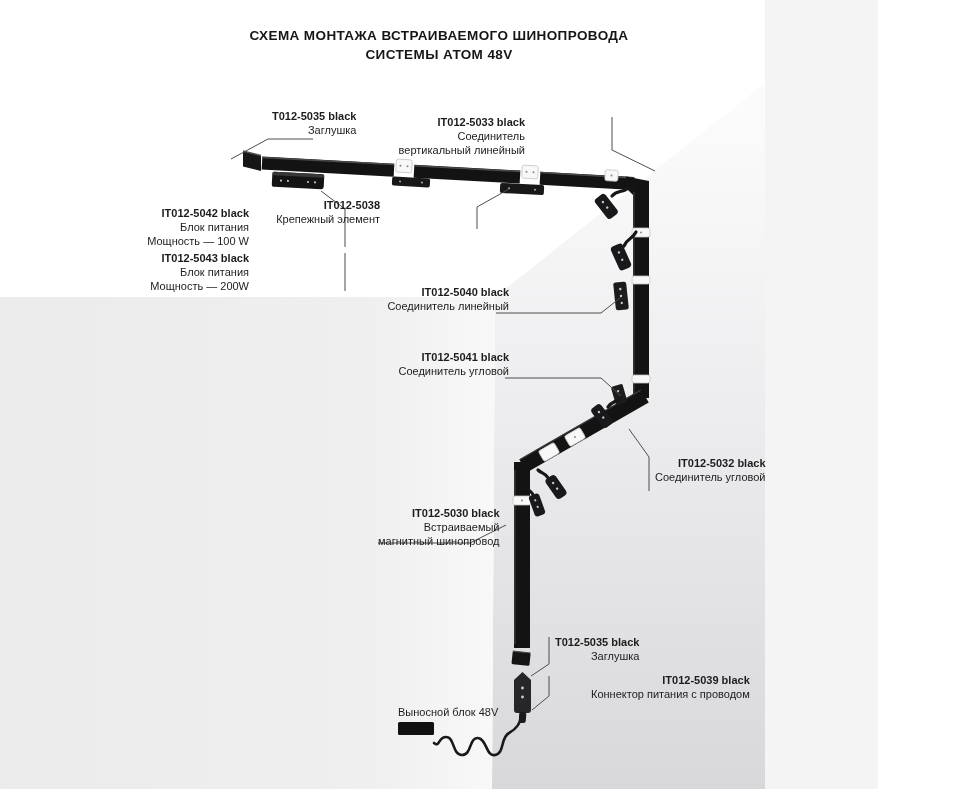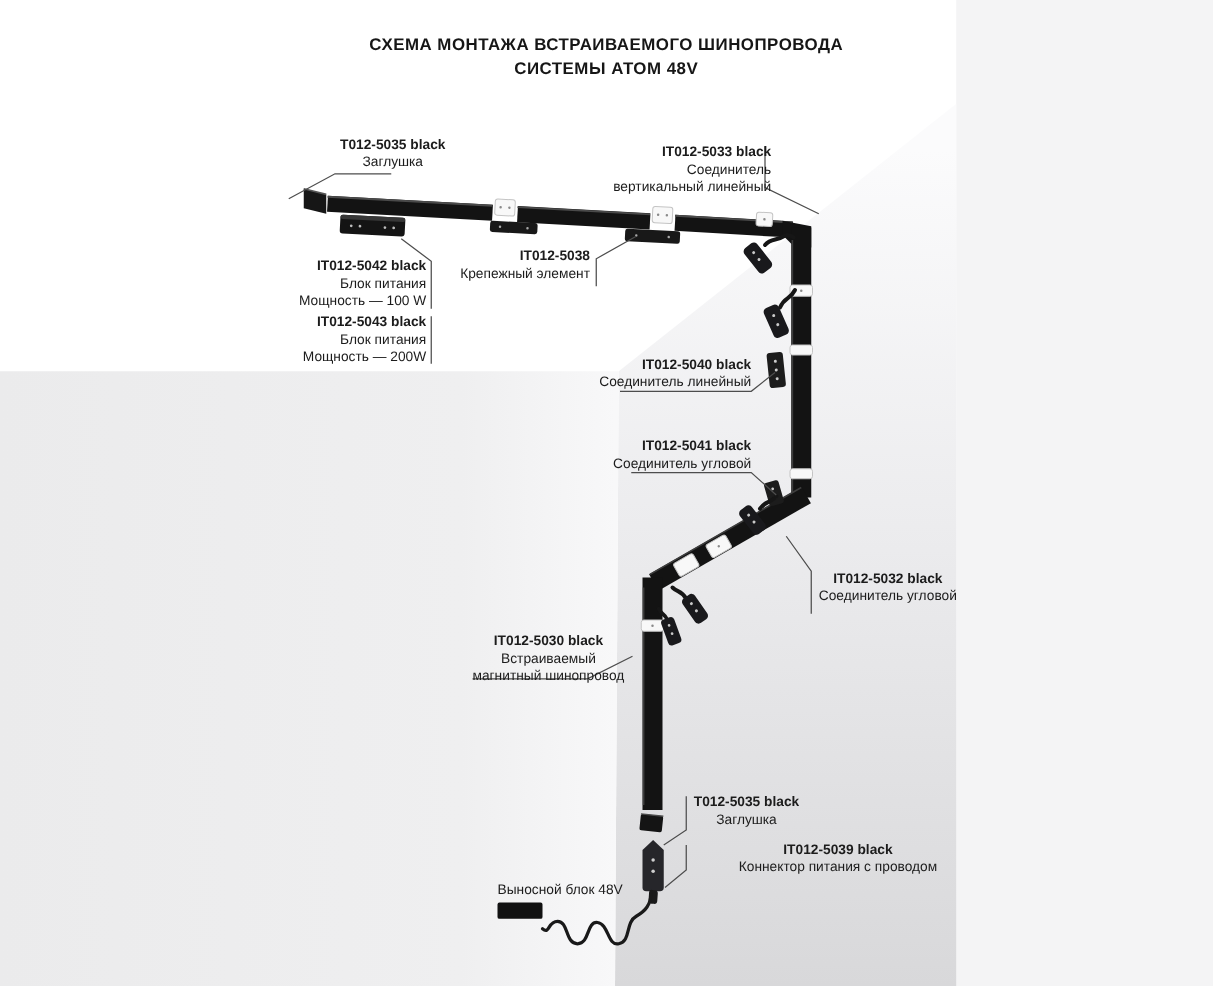--- a/index.html
+++ b/index.html
@@ -1,28 +1,28 @@
 <!DOCTYPE html>
 <html><head>
 <meta charset="utf-8">
 <style>
   html,body{margin:0;padding:0;background:#ffffff;}
   .scene{
-    position:relative;width:970px;height:789px;overflow:hidden;background:#5eead4;
+    position:relative;width:878px;height:789px;overflow:hidden;background:#f97316;
     font-family:"Liberation Sans", sans-serif;color:#1c1c1c;
   }
   .scene svg{position:absolute;left:0;top:0;}
   .title{
     position:absolute;left:0;right:0;top:26px;text-align:center;
     font-size:13.5px;font-weight:600;letter-spacing:.4px;color:#161616;line-height:19px;
   }
   .lbl{position:absolute;font-size:11px;line-height:13.8px;white-space:nowrap;}
   .lbl .code{font-weight:700;}
   .lbl.r{text-align:right;}
-  .lbl.l{text-align:center;}
+  .lbl.l{text-align:right;}
 </style>
 </head>
 <body>
 
 <div class="scene">
 
   <svg width="970" height="789" viewBox="0 0 970 789">
     <defs>
       <linearGradient id="gradWallB" x1="0" y1="120" x2="0" y2="789" gradientUnits="userSpaceOnUse">
         <stop offset="0" stop-color="#fbfbfc"></stop>

